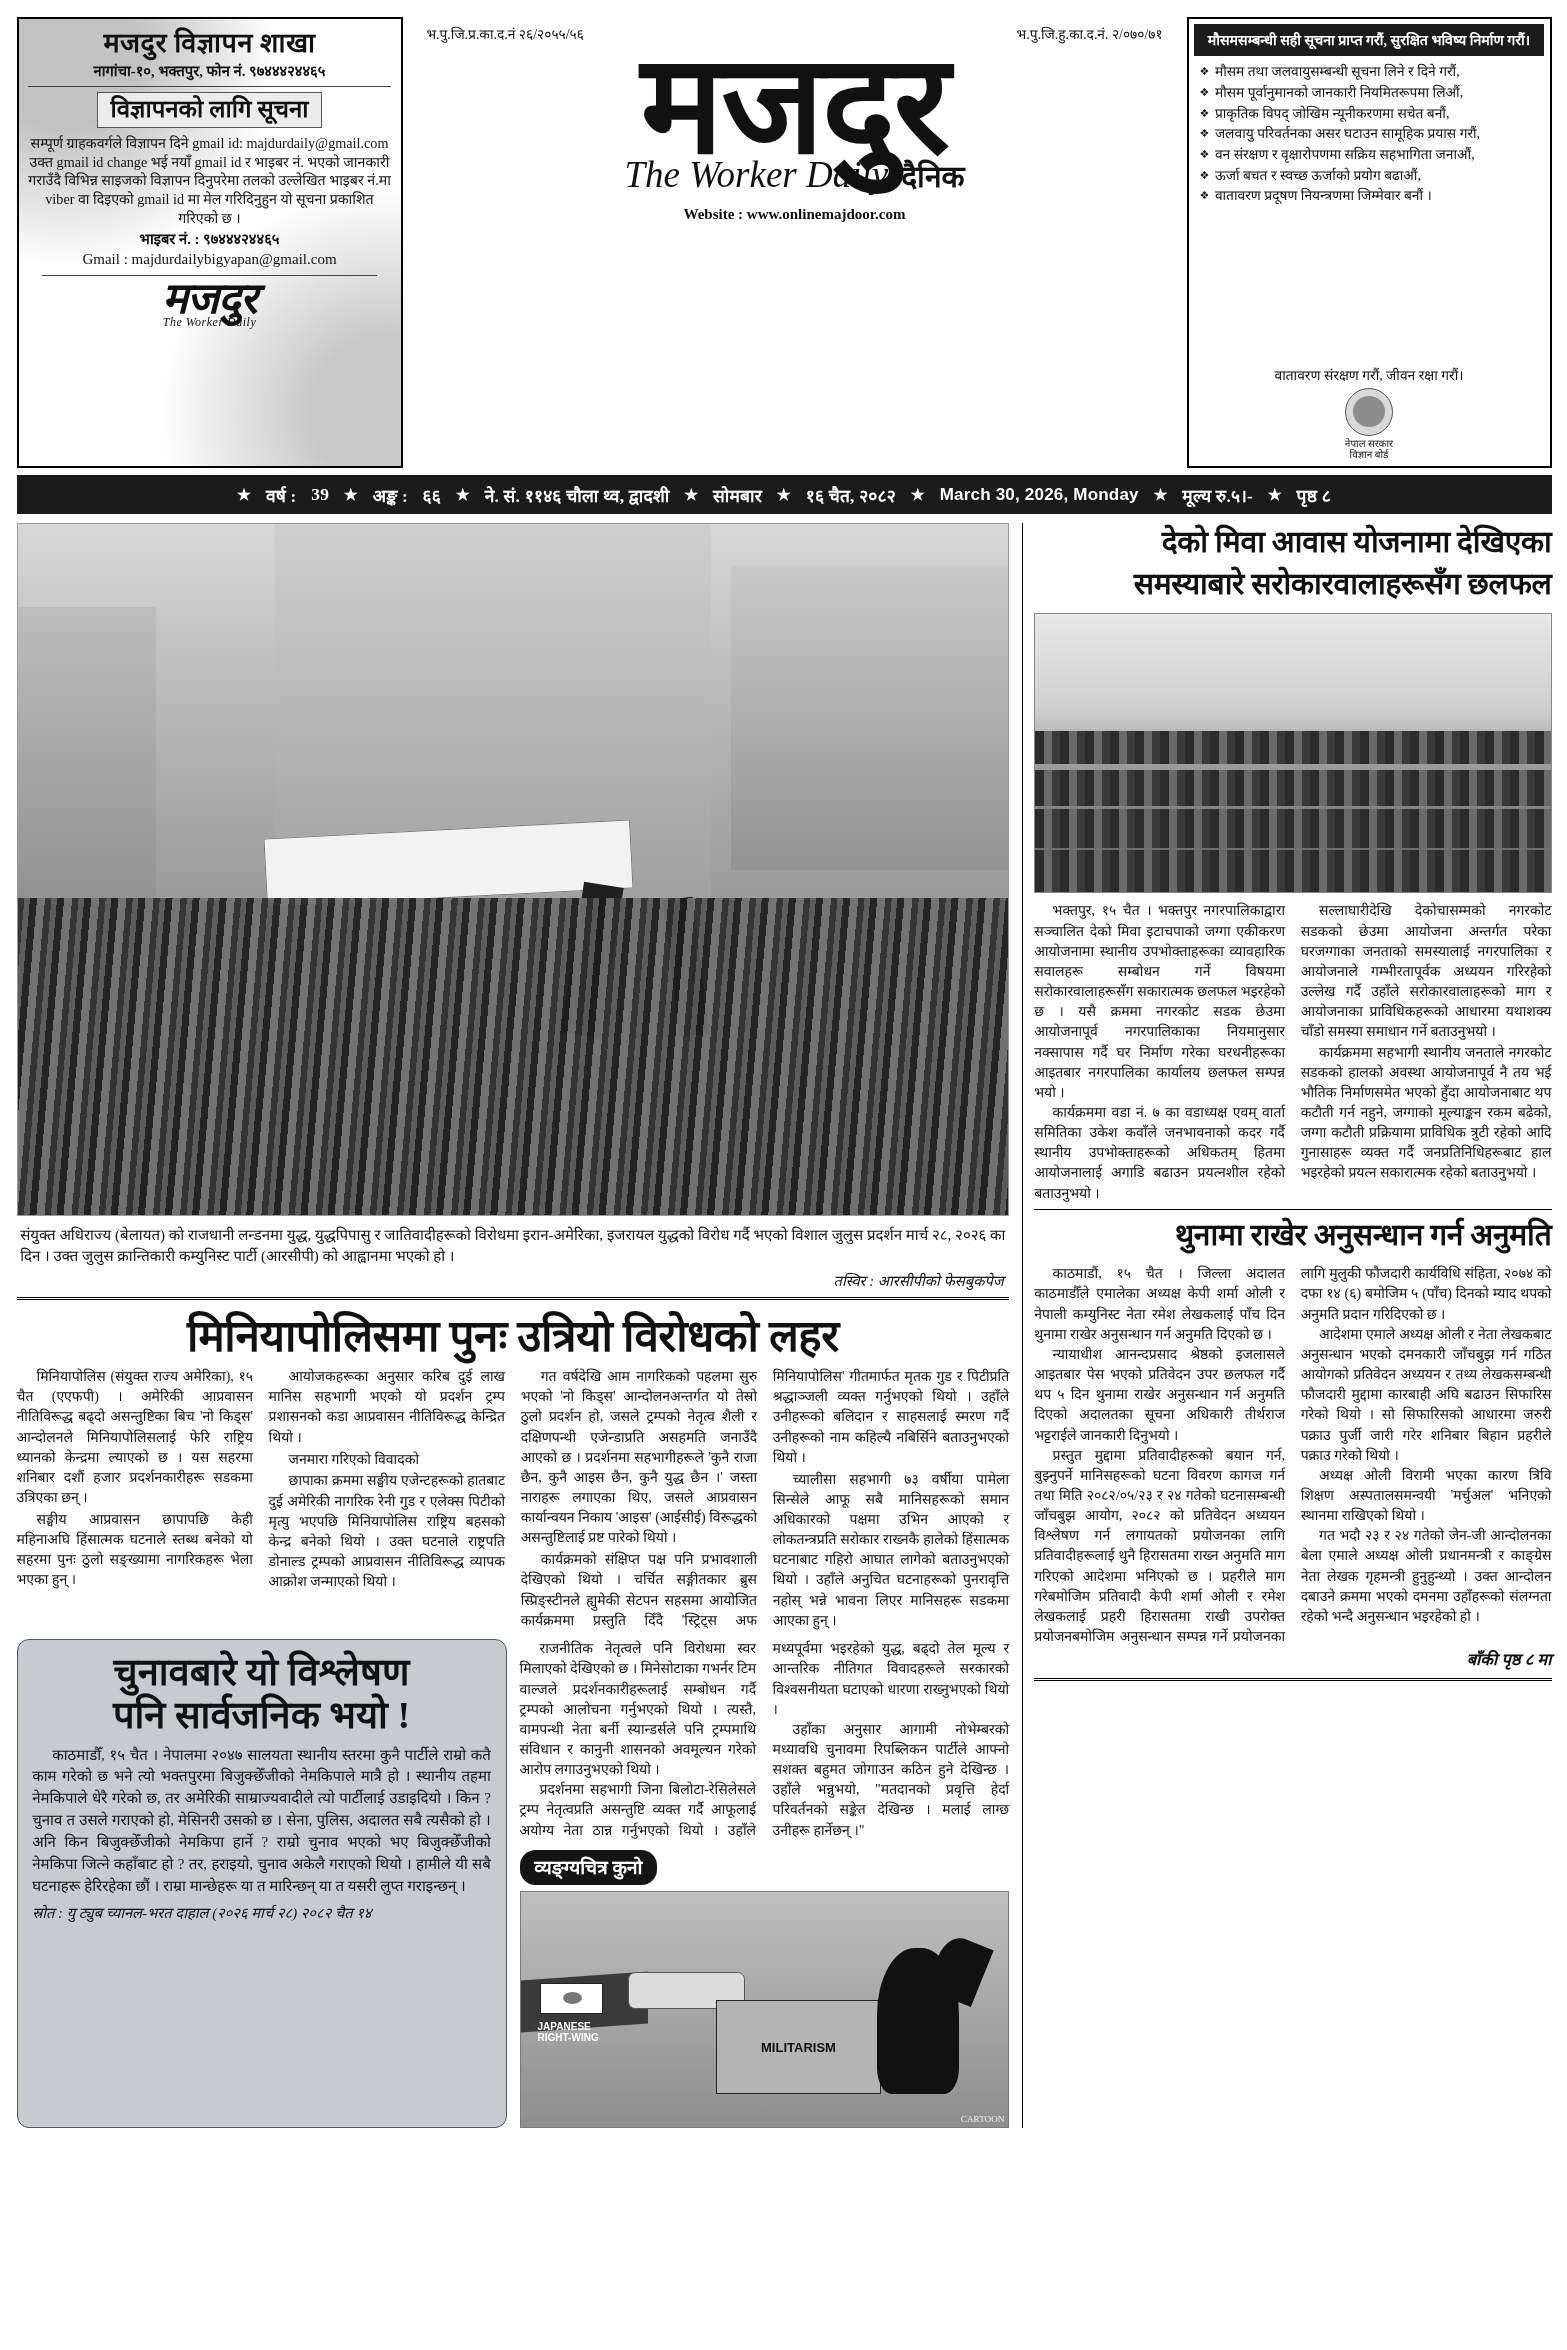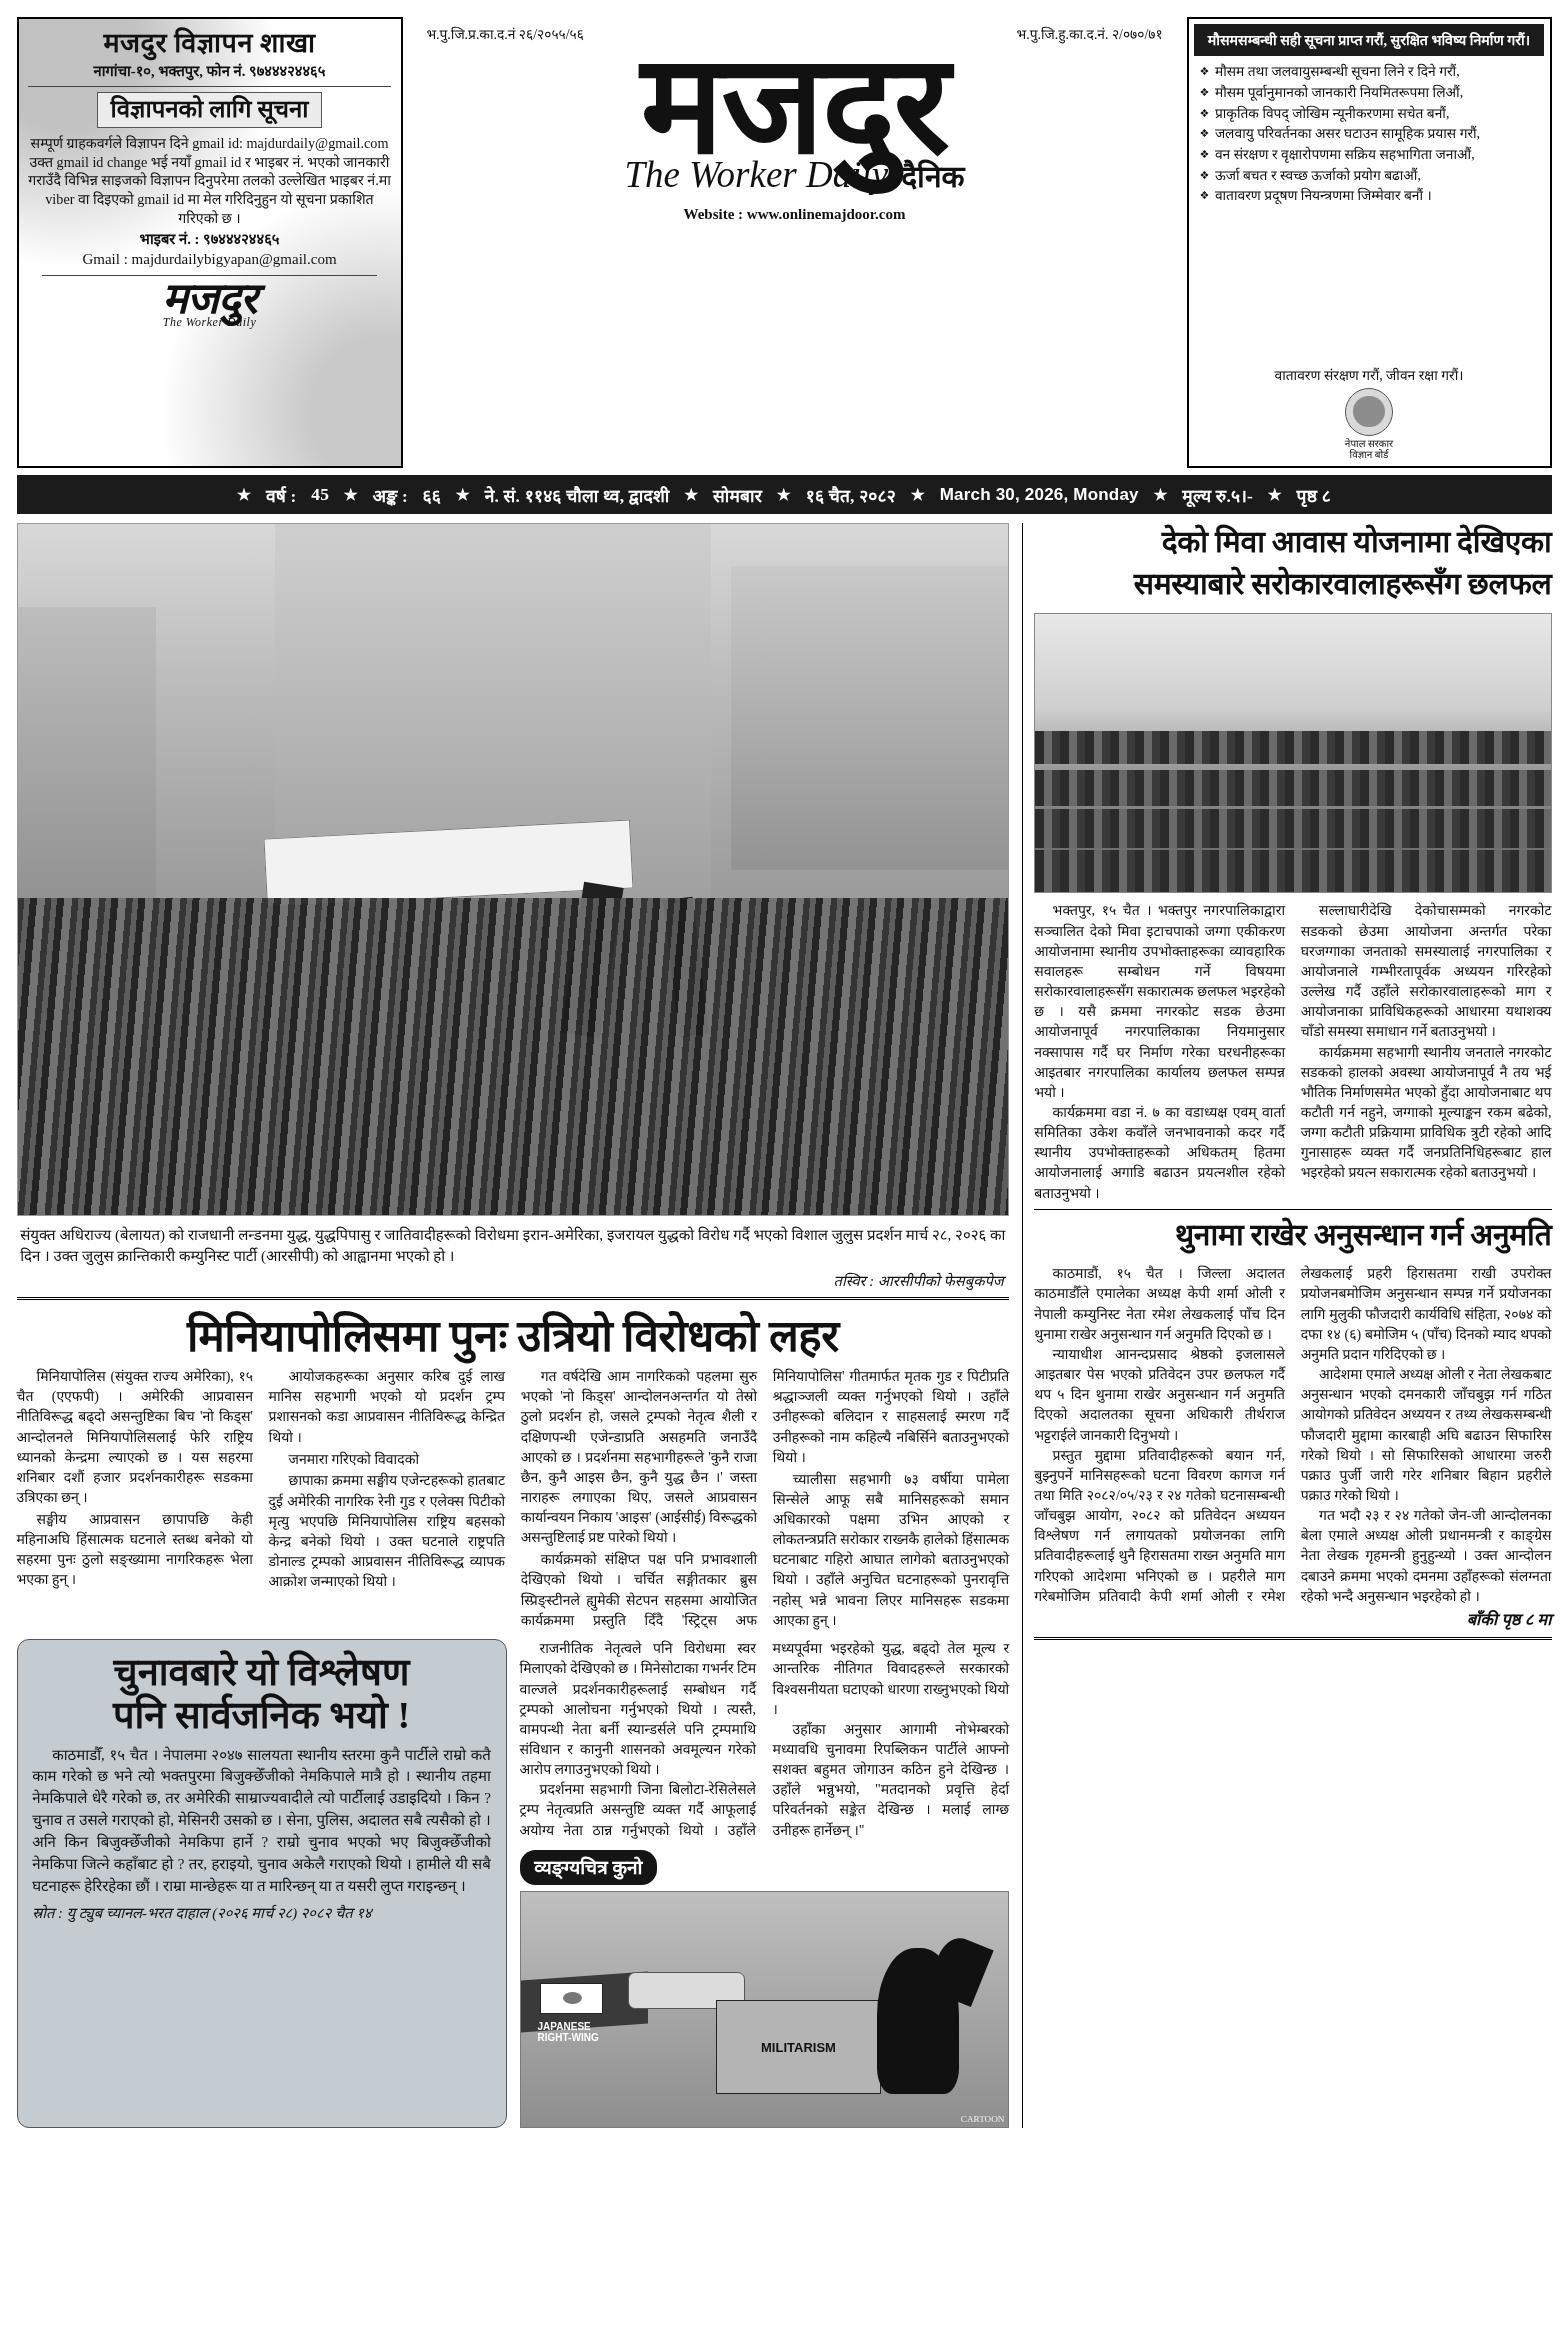--- a/index.html
+++ b/index.html
@@ -237,21 +237,21 @@
       <div class="seal-cap">
         <div>नेपाल सरकार</div>
         <div>विज्ञान बोर्ड</div>
       </div>
     </div>
   </div>
 
   <div class="datebar">
     <span class="star">★</span>
     <span>वर्ष :</span>
-    <span>45</span>
+    <span>39</span>
     <span class="star">★</span>
     <span>अङ्क :</span>
     <span>६६</span>
     <span class="star">★</span>
     <span>ने. सं. ११४६ चौला थ्व, द्वादशी</span>
     <span class="star">★</span>
     <span>सोमबार</span>
     <span class="star">★</span>
     <span>१६ चैत, २०८२</span>
     <span class="star">★</span>
@@ -350,20 +350,21 @@
 
       <div class="hr-thin"></div>
 
       <div class="rhead">थुनामा राखेर अनुसन्धान गर्न अनुमति</div>
 
       <div class="cols2r" style="margin-top:7.3px;">
         <p>काठमाडौं, १५ चैत । जिल्ला अदालत काठमाडौँले एमालेका अध्यक्ष केपी शर्मा ओली र नेपाली कम्युनिस्ट नेता रमेश लेखकलाई पाँच दिन थुनामा राखेर अनुसन्धान गर्न अनुमति दिएको छ ।</p>
         <p>न्यायाधीश आनन्दप्रसाद श्रेष्ठको इजलासले आइतबार पेस भएको प्रतिवेदन उपर छलफल गर्दै थप ५ दिन थुनामा राखेर अनुसन्धान गर्न अनुमति दिएको अदालतका सूचना अधिकारी तीर्थराज भट्टराईले जानकारी दिनुभयो ।</p>
         <p>प्रस्तुत मुद्दामा प्रतिवादीहरूको बयान गर्न, बुझ्नुपर्ने मानिसहरूको घटना विवरण कागज गर्न तथा मिति २०८२/०५/२३ र २४ गतेको घटनासम्बन्धी जाँचबुझ आयोग, २०८२ को प्रतिवेदन अध्ययन विश्लेषण गर्न लगायतको प्रयोजनका लागि प्रतिवादीहरूलाई थुनै हिरासतमा राख्न अनुमति माग गरिएको आदेशमा भनिएको छ । प्रहरीले माग गरेबमोजिम प्रतिवादी केपी शर्मा ओली र रमेश लेखकलाई प्रहरी हिरासतमा राखी उपरोक्त प्रयोजनबमोजिम अनुसन्धान सम्पन्न गर्ने प्रयोजनका लागि मुलुकी फौजदारी कार्यविधि संहिता, २०७४ को दफा १४ (६) बमोजिम ५ (पाँच) दिनको म्याद थपको अनुमति प्रदान गरिदिएको छ ।</p>
         <p>आदेशमा एमाले अध्यक्ष ओली र नेता लेखकबाट अनुसन्धान भएको दमनकारी जाँचबुझ गर्न गठित आयोगको प्रतिवेदन अध्ययन र तथ्य लेखकसम्बन्धी फौजदारी मुद्दामा कारबाही अघि बढाउन सिफारिस गरेको थियो । सो सिफारिसको आधारमा जरुरी पक्राउ पुर्जी जारी गरेर शनिबार बिहान प्रहरीले पक्राउ गरेको थियो ।</p>
+        <p>अध्यक्ष ओली विरामी भएका कारण त्रिवि शिक्षण अस्पतालसमन्वयी 'मर्चुअल' भनिएको स्थानमा राखिएको थियो ।</p>
         <p>गत भदौ २३ र २४ गतेको जेन-जी आन्दोलनका बेला एमाले अध्यक्ष ओली प्रधानमन्त्री र काङ्ग्रेस नेता लेखक गृहमन्त्री हुनुहुन्थ्यो । उक्त आन्दोलन दबाउने क्रममा भएको दमनमा उहाँहरूको संलग्नता रहेको भन्दै अनुसन्धान भइरहेको हो ।</p>
       </div>
       <div class="jump">बाँकी पृष्ठ ८ मा</div>
       <div class="rule-bot"></div>
     </div>
   </div>
 </div>
 
 
 </body></html>

